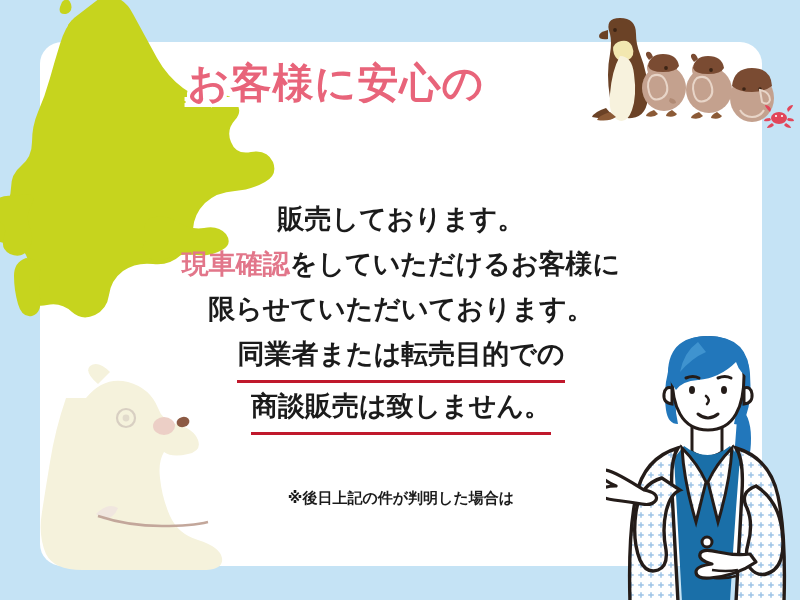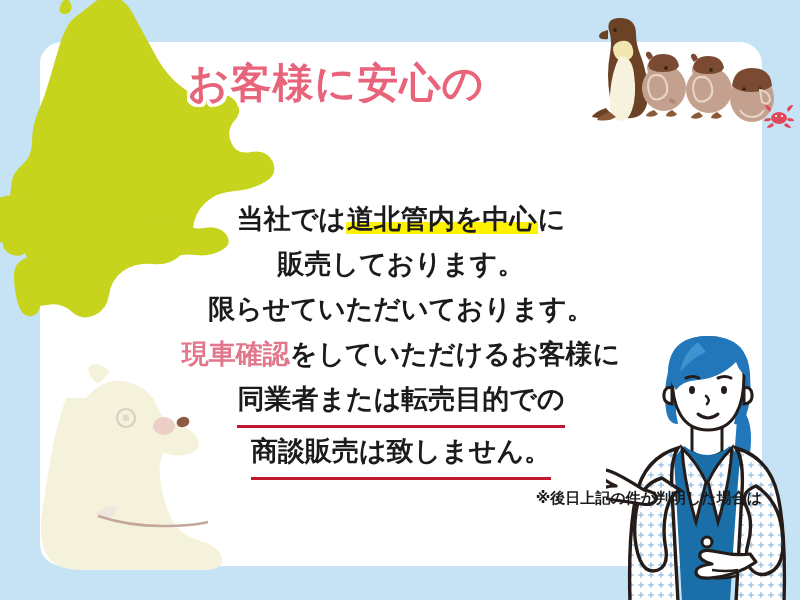--- a/index.html
+++ b/index.html
@@ -35,21 +35,21 @@
     font-size:41px;
     line-height:62px;
     letter-spacing:1px;
     white-space:nowrap;
     -webkit-text-stroke:6px #ffffff;
     paint-order:stroke fill;
     text-shadow:
        2px 0 0 #fff,-2px 0 0 #fff,0 2px 0 #fff,0 -2px 0 #fff,
        3px 3px 0 #fff,-3px 3px 0 #fff,3px -3px 0 #fff,-3px -3px 0 #fff;
   }
-  .title .l1{display:block;padding-right:130px;}
+  .title .l1{display:block;padding-right:130px;text-decoration:underline;}
   .title .l2{display:block;}
 
   
   .body-block{
     position:absolute;left:40px;top:196px;width:722px;
     text-align:center;color:#1b1b1b;
     font-size:27px;line-height:45px;font-weight:600;
     letter-spacing:0px;white-space:nowrap;
   }
   .body-block .ln{display:block;}
@@ -60,21 +60,21 @@
   }
   .pinkword{color:#e2768a;font-weight:bold;}
   .uline{
     display:inline-block;
     border-bottom:3px solid #c0182c;
     padding-bottom:4px;
   }
 
   .note{
     position:absolute;left:40px;top:486px;width:722px;
-    text-align:right;color:#1b1b1b;
+    text-align:center;color:#1b1b1b;
     font-size:15px;line-height:25px;font-weight:600;
     white-space:nowrap;
   }
   .note .ln{display:block;}
 </style>
 </head>
 <body>
 
 <div id="stage">
 
@@ -286,24 +286,23 @@
     <path d="M106 240 q14 2 26 0 M108 248 q12 1 22 -2" stroke="#241c19" stroke-width="2.4" fill="none"></path>
 
     <circle cx="101" cy="212" r="5" fill="#ffffff" stroke="#241c19" stroke-width="3"></circle>
   </svg>
 
   <div class="title">
     <span class="l1">お客様に安心の</span>
   </div>
 
   <div class="body-block">
-    <span class="ln"><span>当社では</span><span class="hl">道北管内を中心</span><span>に</span></span>
     <span class="ln">販売しております。</span>
+    <span class="ln"><span class="pinkword">現車確認</span><span>をしていただけるお客様に</span></span>
     <span class="ln">限らせていただいております。</span>
-    <span class="ln"><span class="pinkword">現車確認</span><span>をしていただけるお客様に</span></span>
     <span class="ln"><span class="uline">同業者または転売目的での</span></span>
     <span class="ln"><span class="uline">商談販売は致しません。</span></span>
   </div>
 
   <div class="note">
     <span class="ln">※後日上記の件が判明した場合は</span>
   </div>
 
 </div>
 

